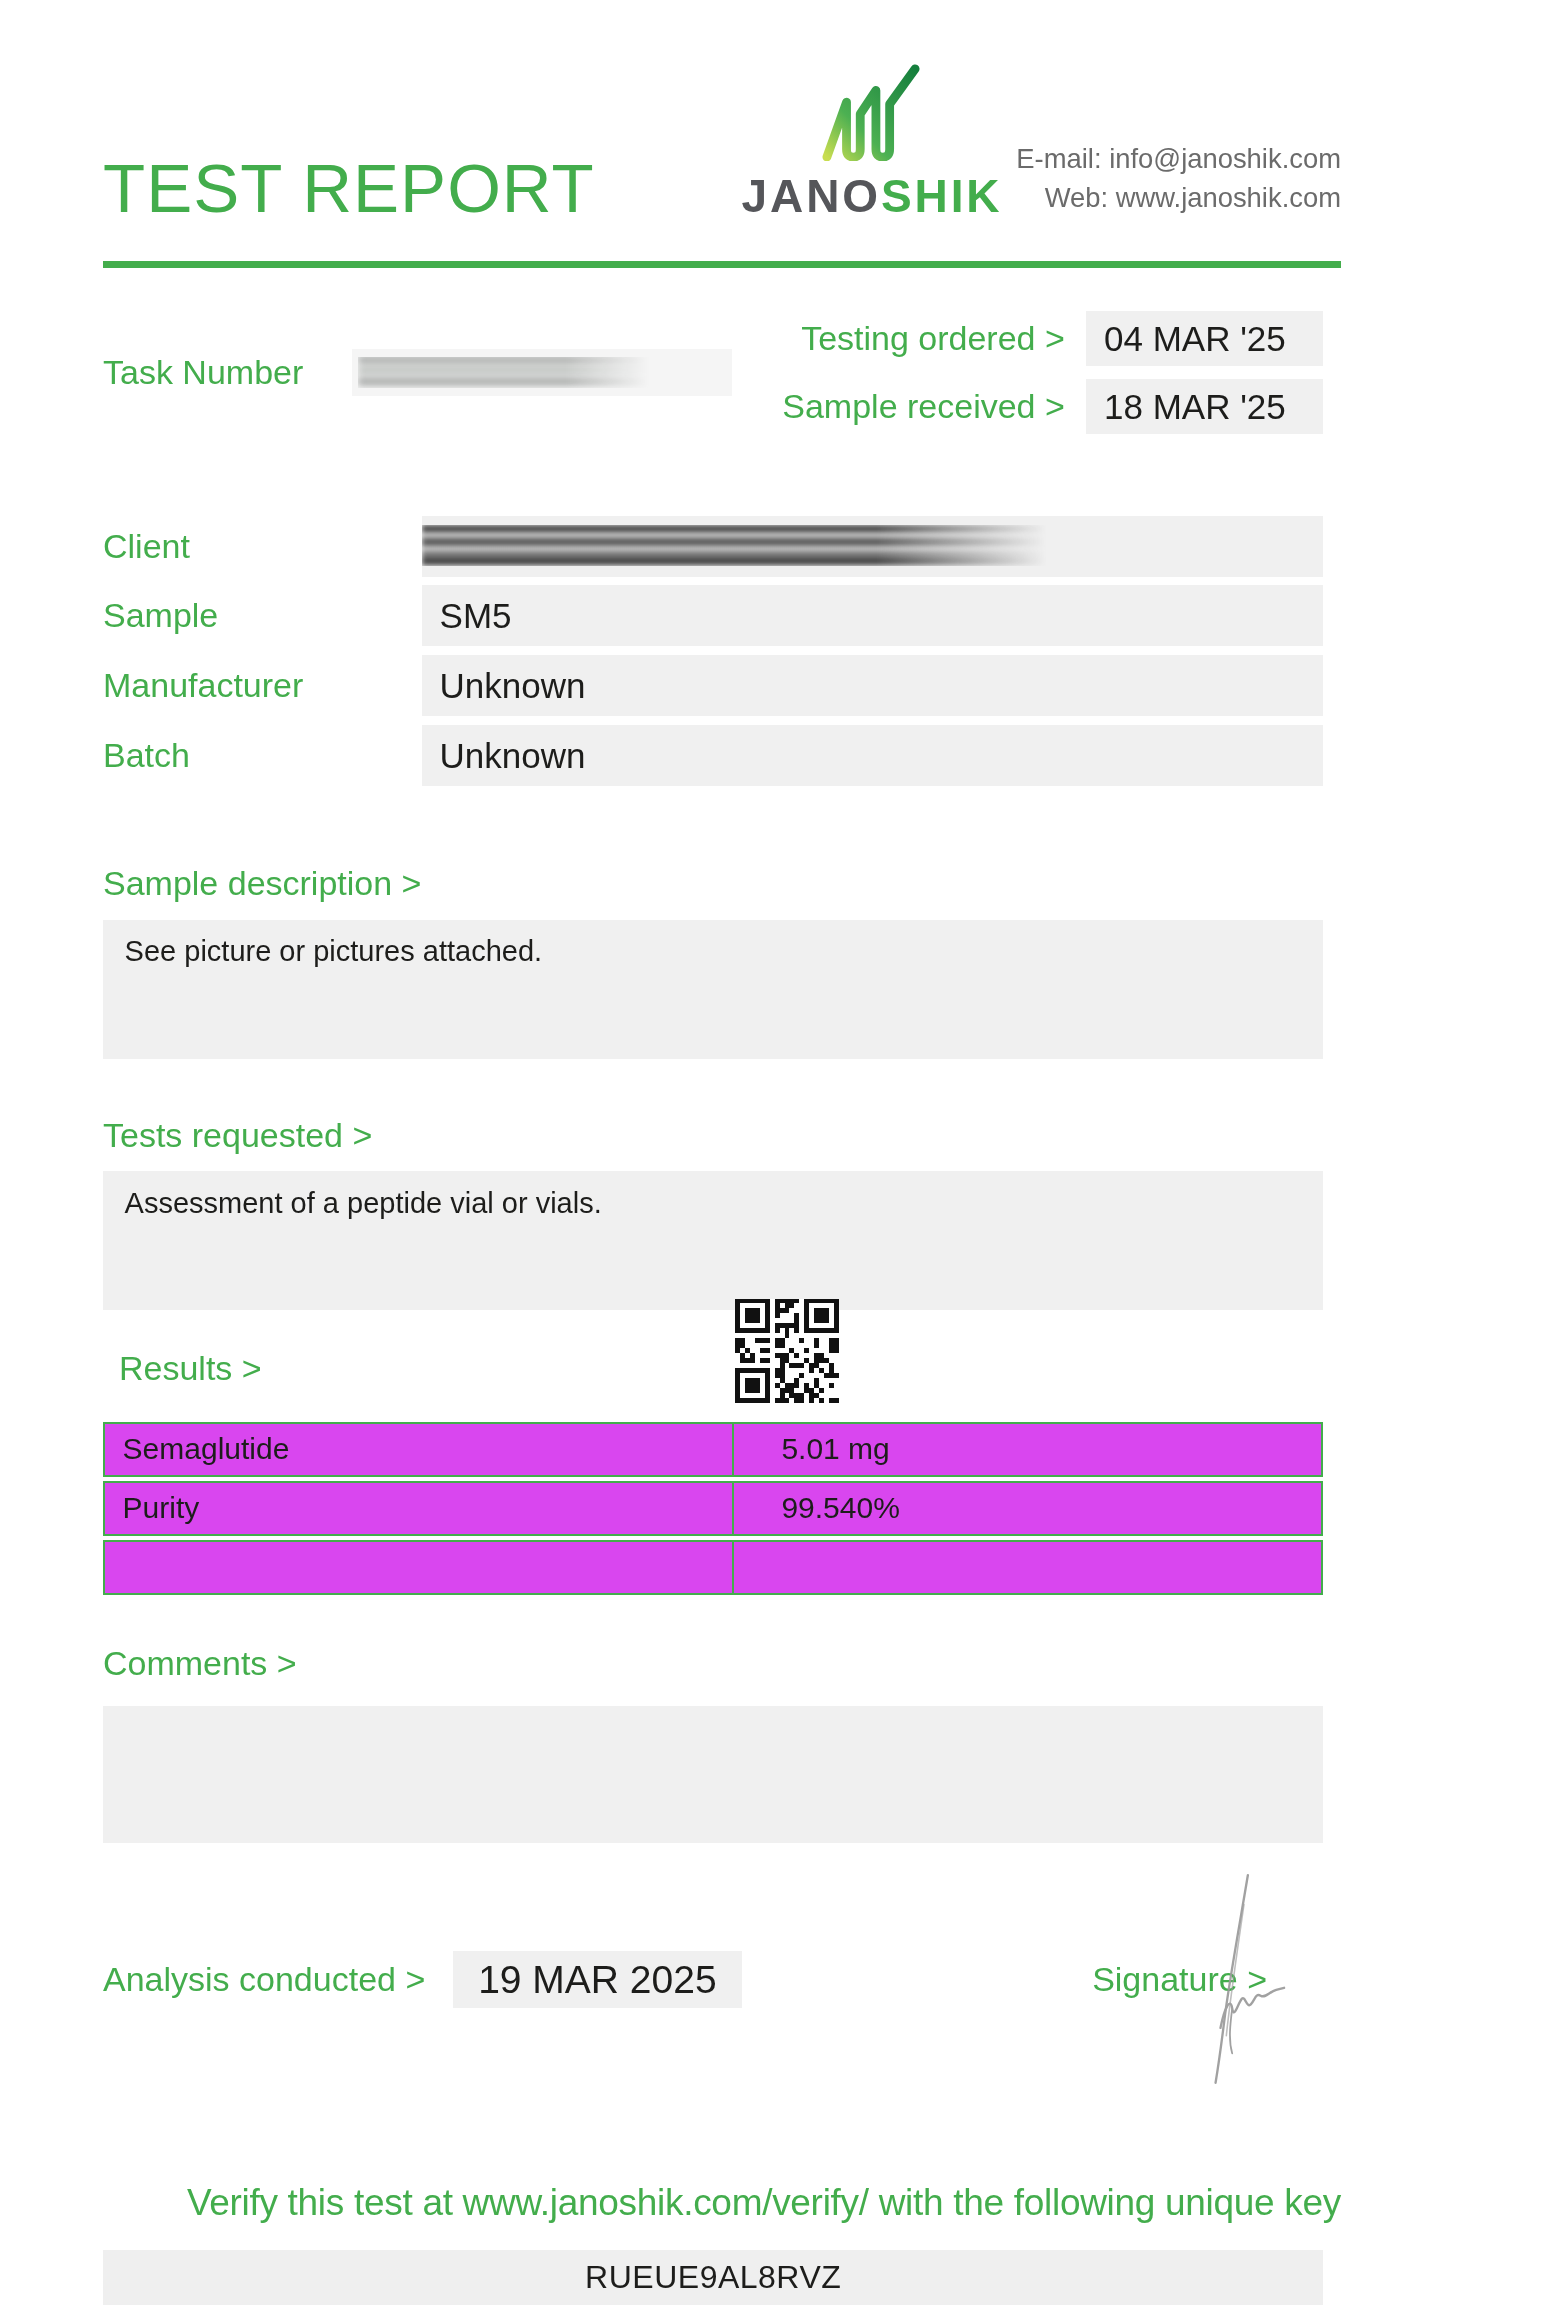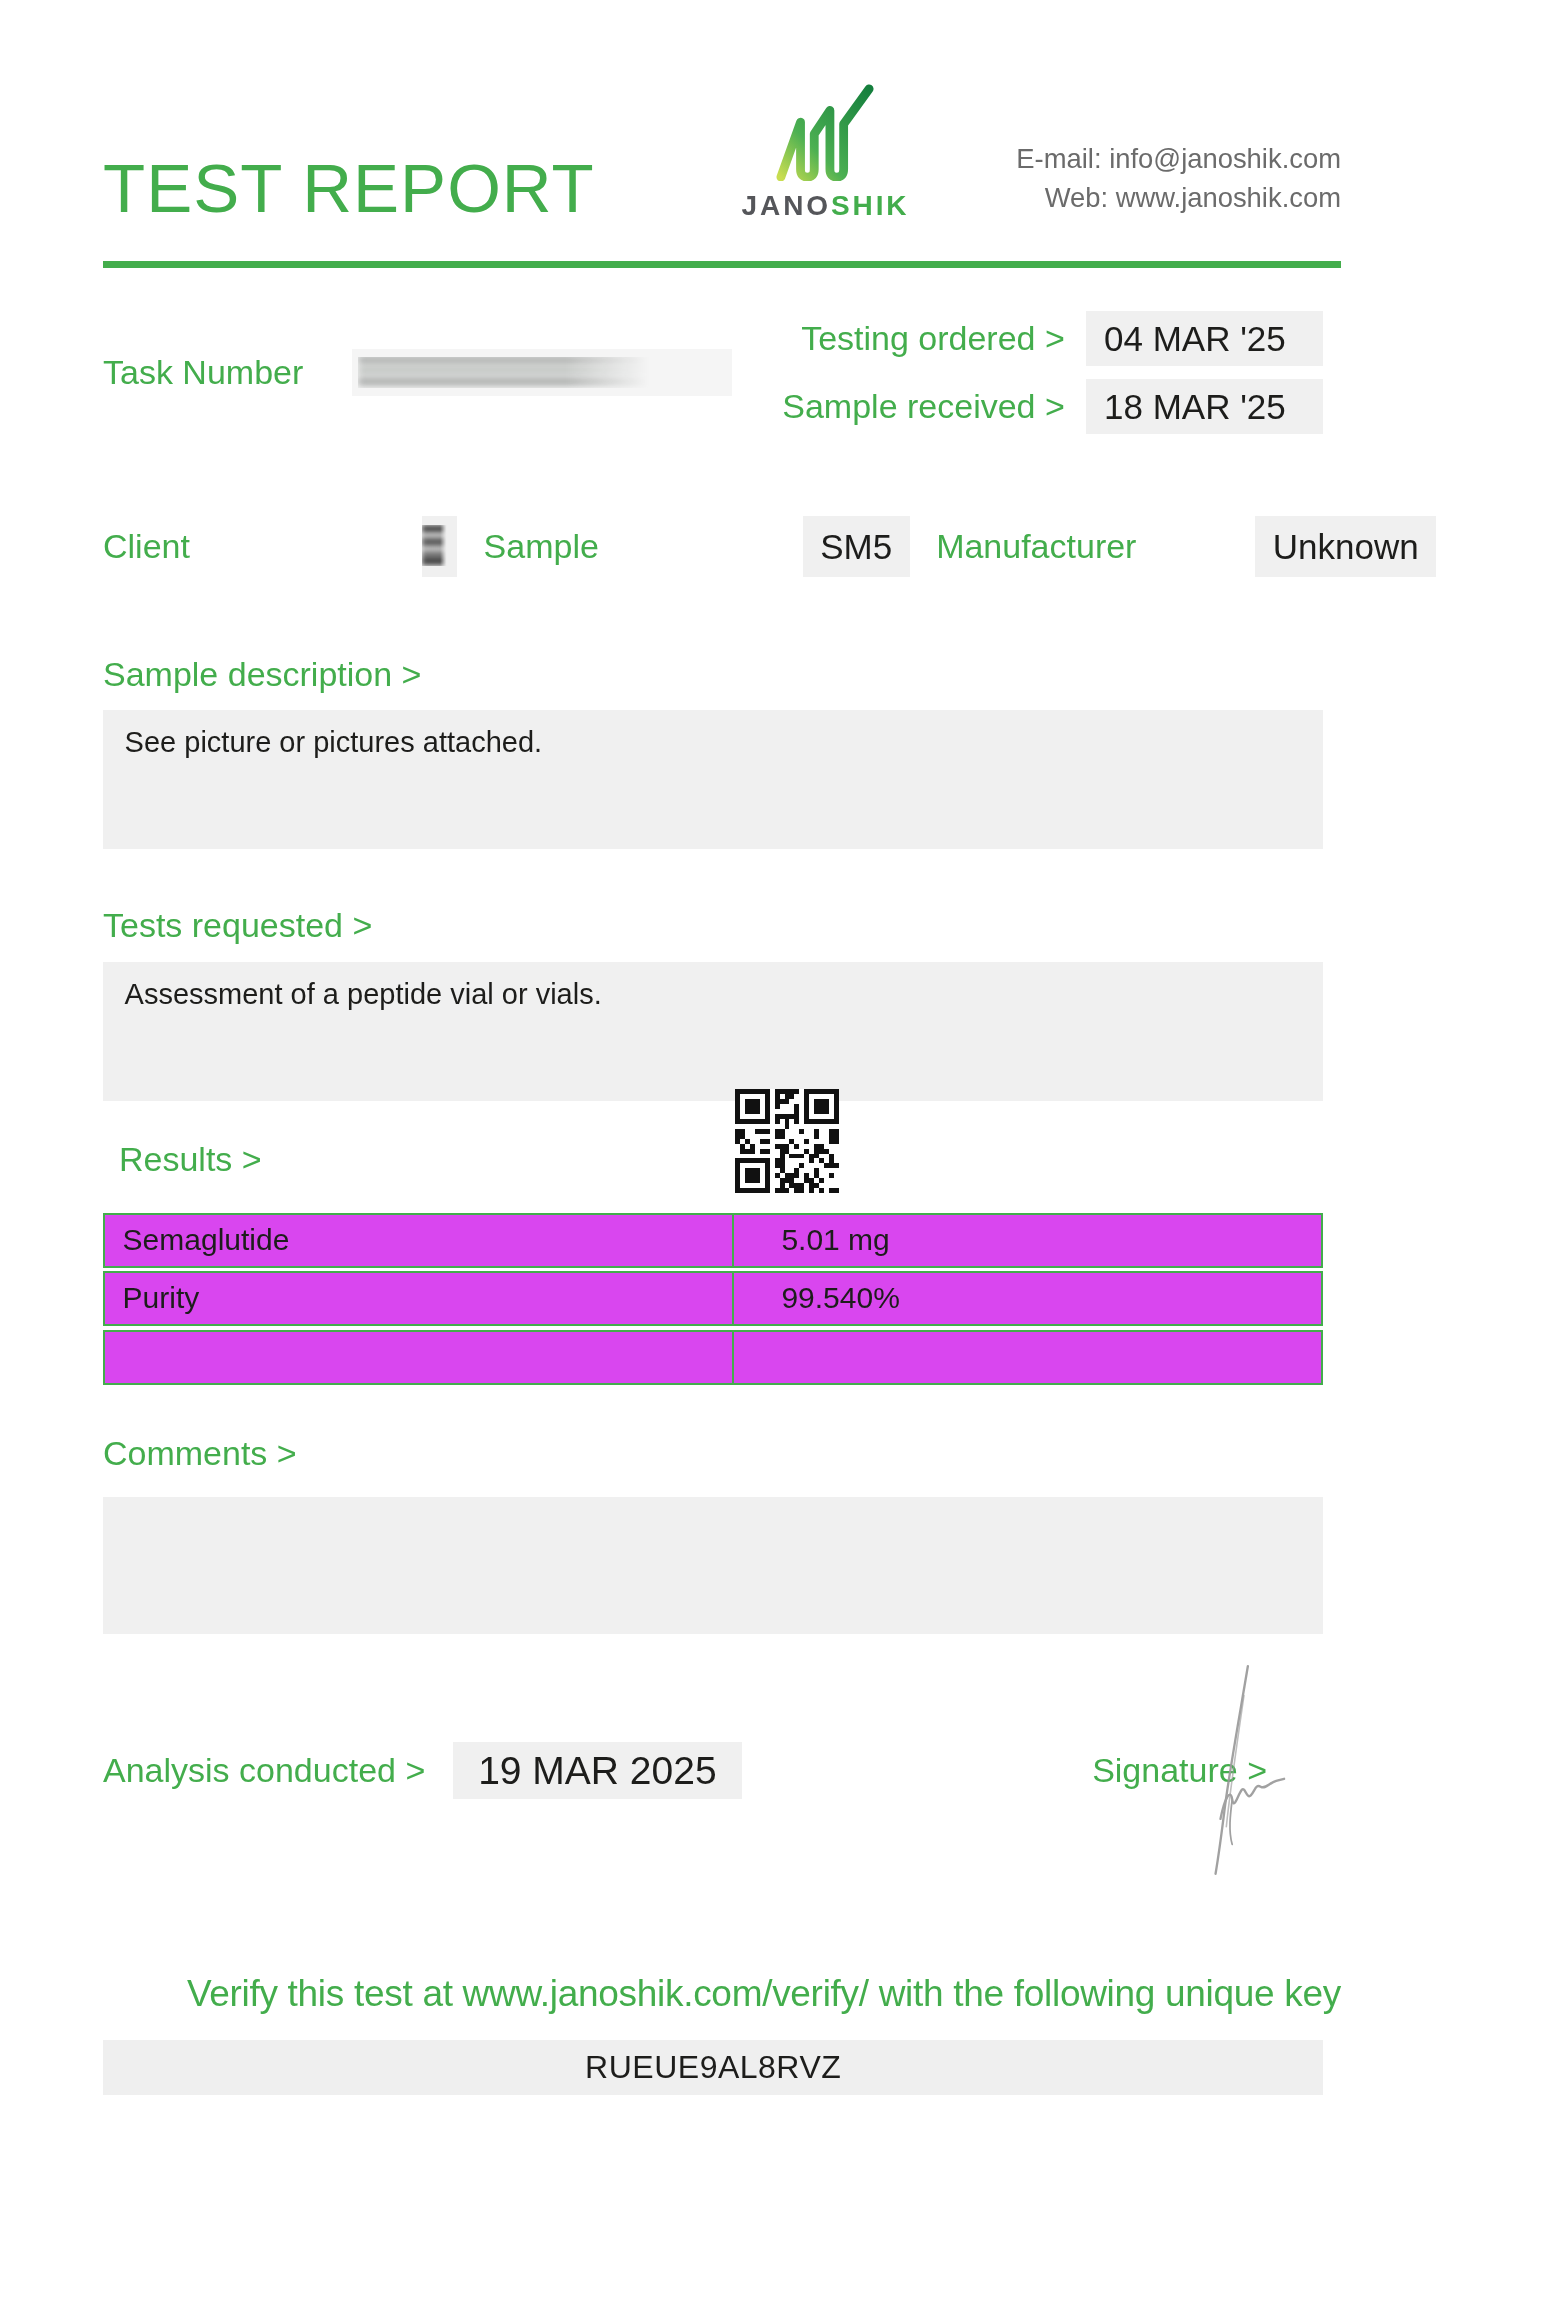--- a/index.html
+++ b/index.html
@@ -24,21 +24,21 @@
   .title{
     font-size:69px;font-weight:400;letter-spacing:1px;
     color:var(--green);line-height:.95;white-space:nowrap;
   }
   .logo{
     display:flex;flex-direction:column;align-items:center;
     margin-left:147px;
   }
   .logo svg{display:block;}
   .logo-text{
-    font-size:28px;font-weight:700;letter-spacing:2.9px;line-height:1.1;
+    font-size:46px;font-weight:700;letter-spacing:2.9px;line-height:1.1;
     color:var(--dark);margin-top:10px;
   }
   .logo-text .g{color:var(--green);}
   .contact{
     margin-left:auto;text-align:right;
     font-size:27.4px;color:var(--muted);line-height:1.45;
     padding-bottom:3.9px;white-space:nowrap;
   }
   .divider{margin-top:39px;height:6.9px;background:var(--green);}
 
@@ -62,21 +62,21 @@
   .meta-right{margin-left:auto;display:flex;flex-direction:column;gap:12.7px;}
   .meta-row{display:flex;align-items:center;justify-content:flex-end;gap:21.6px;}
   .val-box{
     background:var(--box);color:var(--text);
     font-size:35px;line-height:55px;height:55px;
     padding:0 17.6px;white-space:nowrap;
   }
   .meta-row .val-box{width:237px;margin-right:17.6px;}
 
   
-  .details{margin-top:82px;display:flex;flex-direction:row;gap:8.8px;}
+  .details{margin-top:82px;display:flex;flex-direction:column;gap:8.8px;}
   .detail-row{display:flex;align-items:center;height:61px;}
   .detail-row .lbl{width:319px;flex:none;}
   .detail-row .val-box{flex:1;height:61px;line-height:61px;margin-right:17.6px;}
   .client-box{position:relative;overflow:hidden;}
   .client-smudge{
     position:absolute;left:0;top:9.8px;height:41px;width:70%;
     background:repeating-linear-gradient(180deg,
       rgba(40,40,40,.85) 0 6.9px, rgba(120,120,120,.35) 6.9px 12.7px,
       rgba(55,55,55,.8) 12.7px 20.6px, rgba(130,130,130,.3) 20.6px 26.5px,
       rgba(70,70,70,.7) 26.5px 33px);

